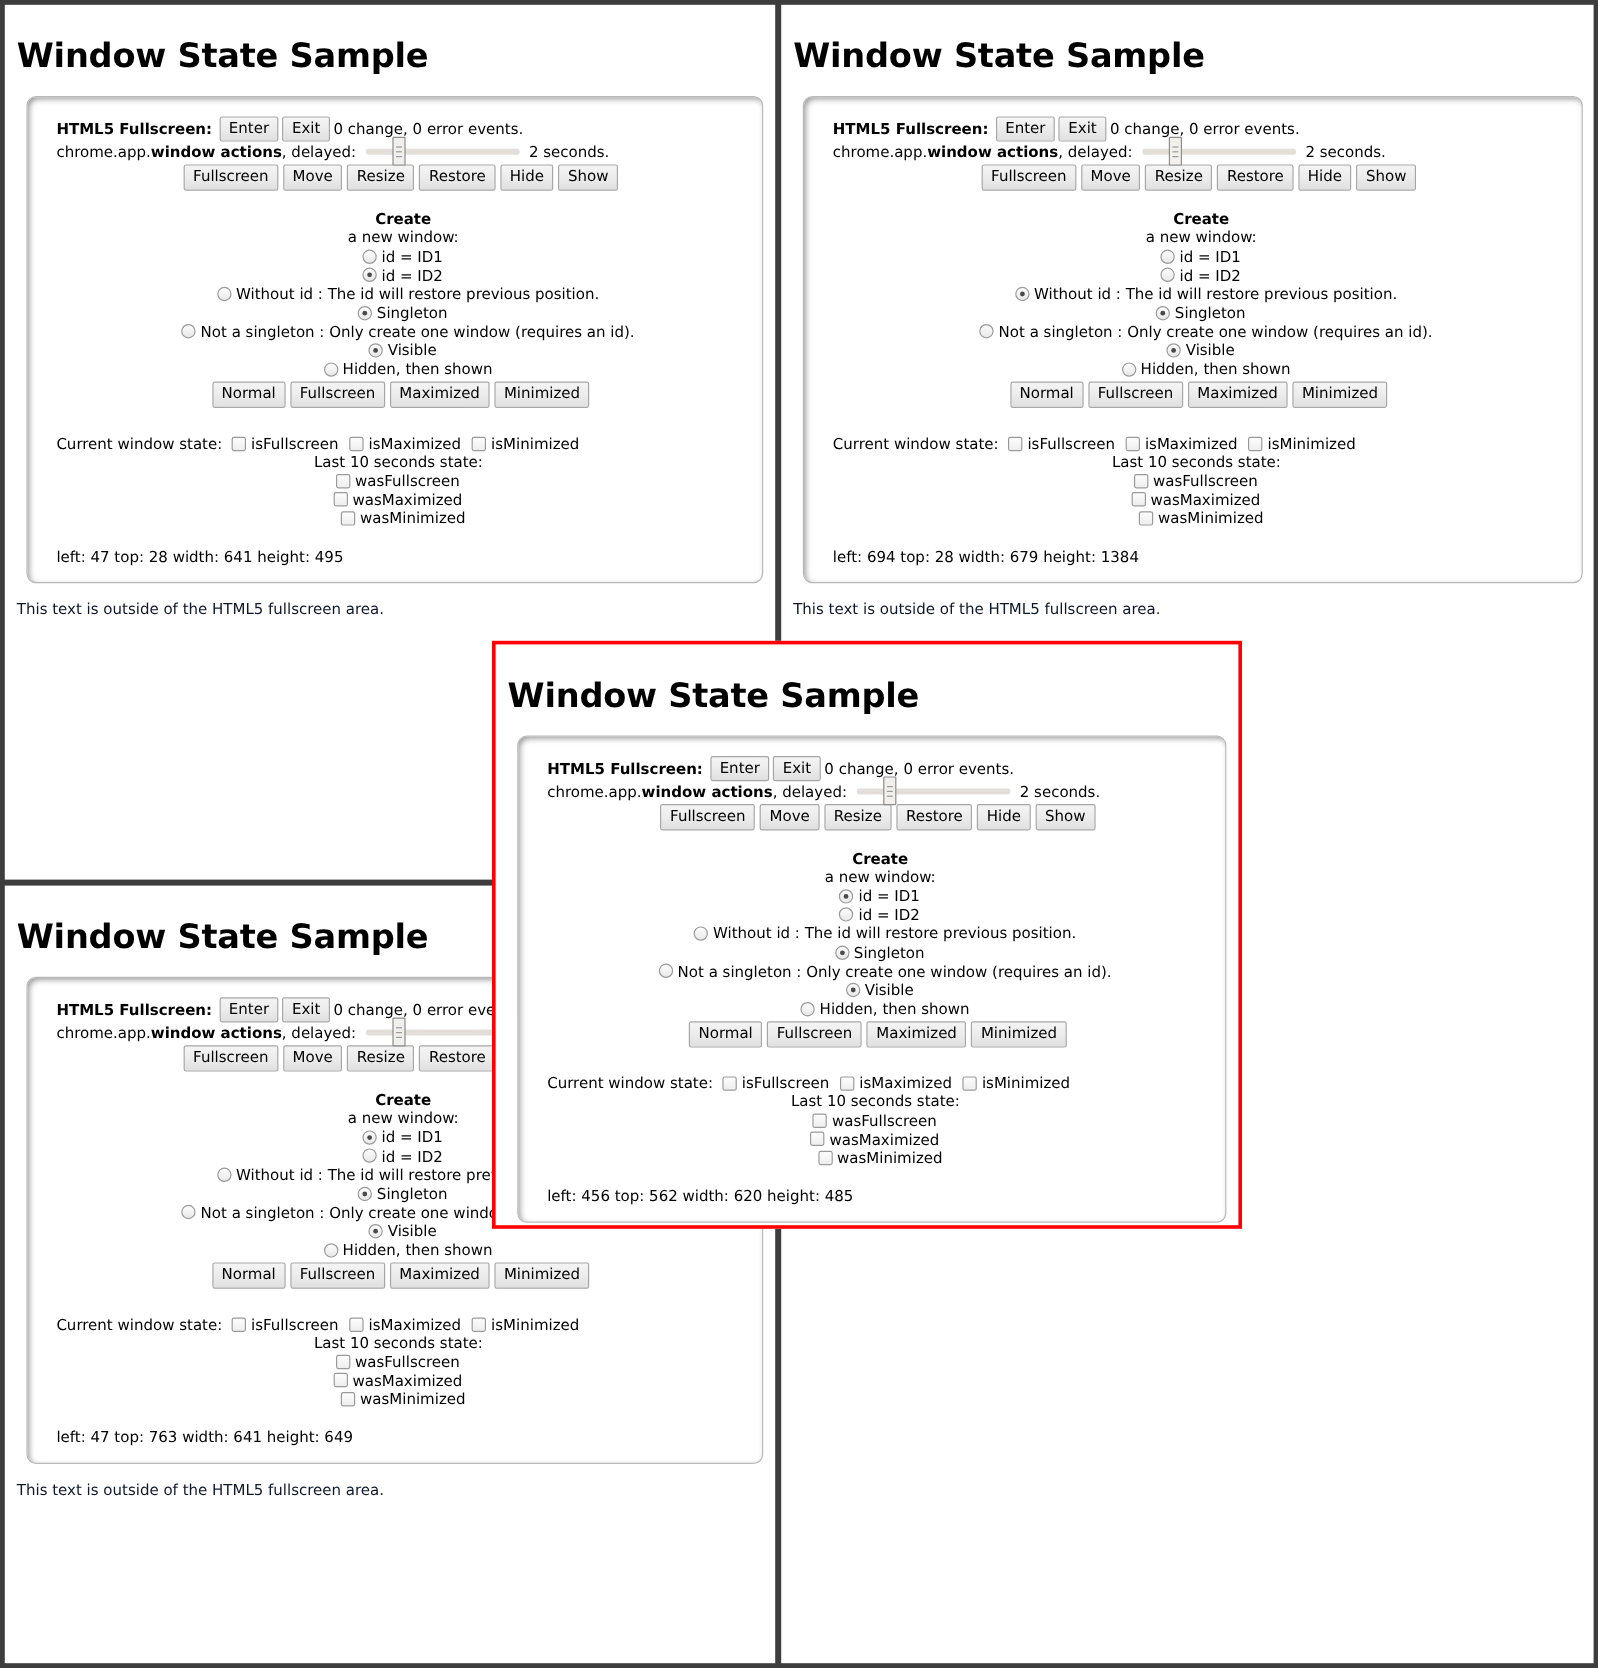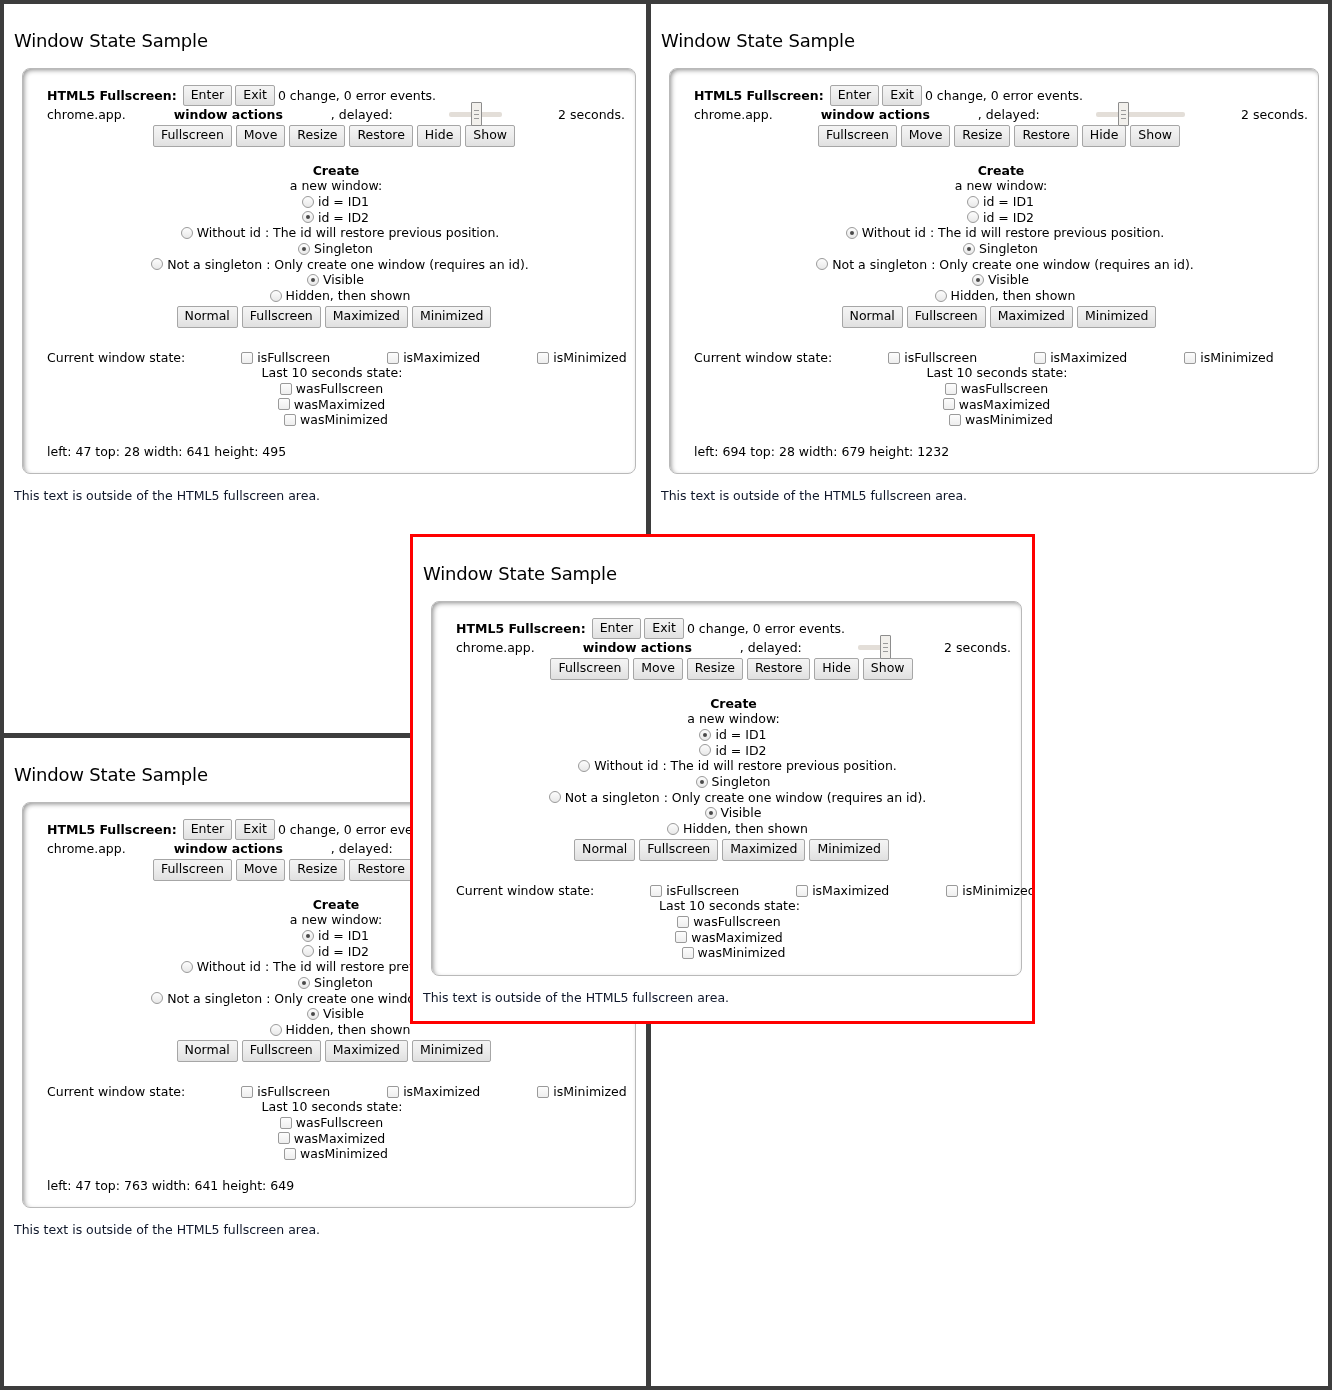--- a/index.html
+++ b/index.html
@@ -28,22 +28,22 @@
   }
   .win-inner {
     position: absolute;
     top: 0; left: 0;
     width: 100%;
     box-sizing: border-box;
     padding: 0;
   }
 
   .page-title {
-    font-size: 18px;
-    font-weight: normal;
+    font-size: 28px;
+    font-weight: bold;
     color: #000;
     margin: 26px 0 0 10px;
     letter-spacing: -0.2px;
     white-space: nowrap;
   }
 
   
   .fs-panel {
     margin: 17px 10px 0 18px;
     border: 1px solid #b9b9b9;
@@ -58,21 +58,21 @@
   .row {
     display: flex;
     align-items: center;
     white-space: nowrap;
     font-size: 12.5px;
     color: #000;
     line-height: 1.25;
   }
   .row + .row { margin-top: 0; }
 
-  .gap-lg { margin-top: 22px; gap: 48px; }
+  .gap-lg { margin-top: 22px; }
   .gap-md { margin-top: 16px; flex-direction: column; }
   .gap-sm { margin-top: 6px; flex-direction: column; }
 
   .b { font-weight: bold; }
 
   
   .btn {
     font-family: "DejaVu Sans", sans-serif;
     font-size: 12.5px;
     color: #000;
@@ -405,21 +405,21 @@
         <span class="opt">
             <span class="checkbox"></span>
             <span>wasMaximized</span>
           </span>
         <span class="opt">
             <span class="checkbox"></span>
             <span>wasMinimized</span>
           </span>
       </div>
 
-      <div class="pos-line">left: 694 top: 28 width: 679 height: 1232</div>
+      <div class="pos-line">left: 694 top: 28 width: 679 height: 1384</div>
     </div>
     <div class="outside-text">This text is outside of the HTML5 fullscreen area.</div>
   </div>
 </div>
 
 <div class="win" id="win2" style="left:4px; top:738px; width:642px; height:648px;">
   <div class="win-inner" style="width:642px;">
     <div class="page-title">Window State Sample</div>
     <div class="fs-panel" style="width:614px;">
 
@@ -651,16 +651,17 @@
         <span class="opt">
             <span class="checkbox"></span>
             <span>wasMaximized</span>
           </span>
         <span class="opt">
             <span class="checkbox"></span>
             <span>wasMinimized</span>
           </span>
       </div>
 
+      <div class="pos-line">left: 456 top: 562 width: 620 height: 485</div>
     </div>
     <div class="outside-text">This text is outside of the HTML5 fullscreen area.</div>
   </div>
 </div>
 
 </body></html>

